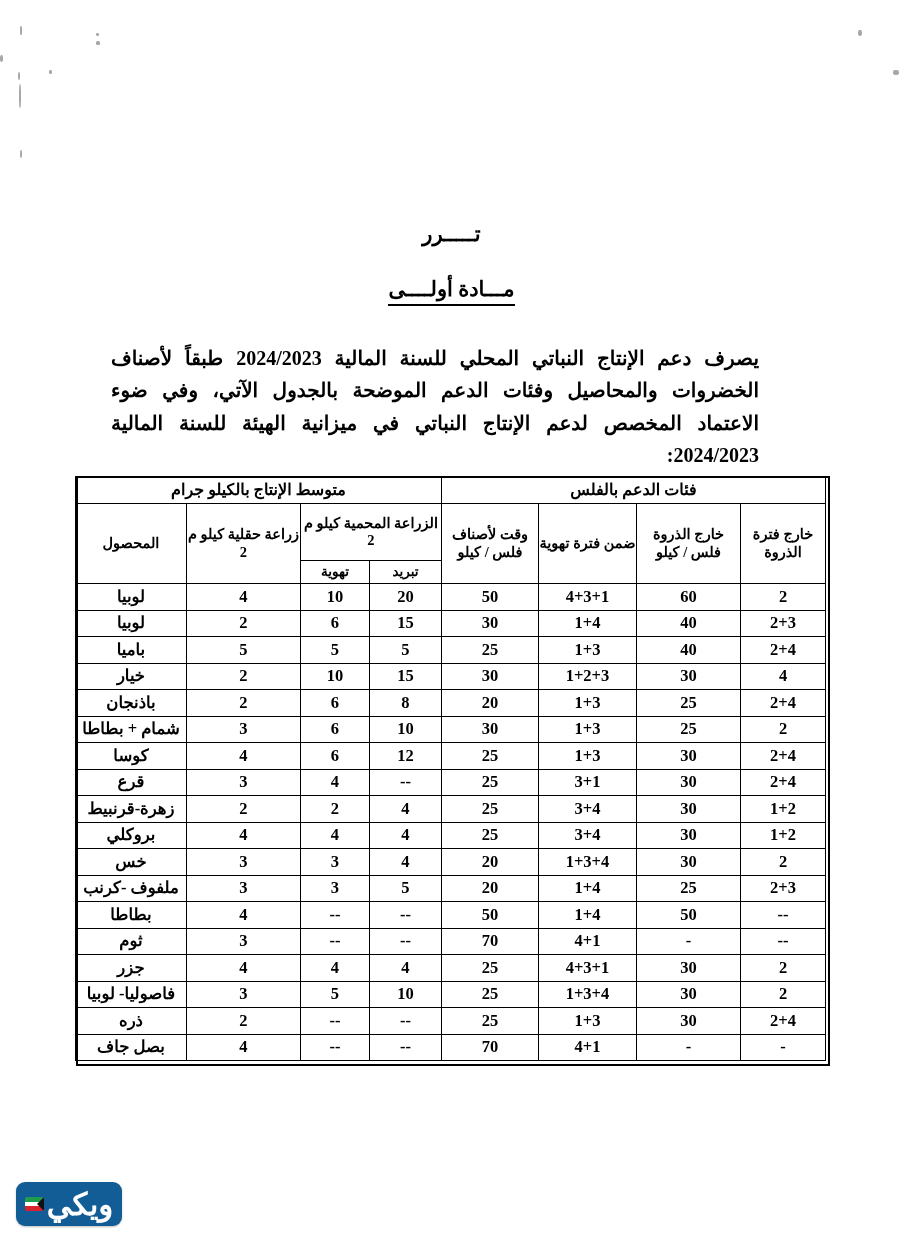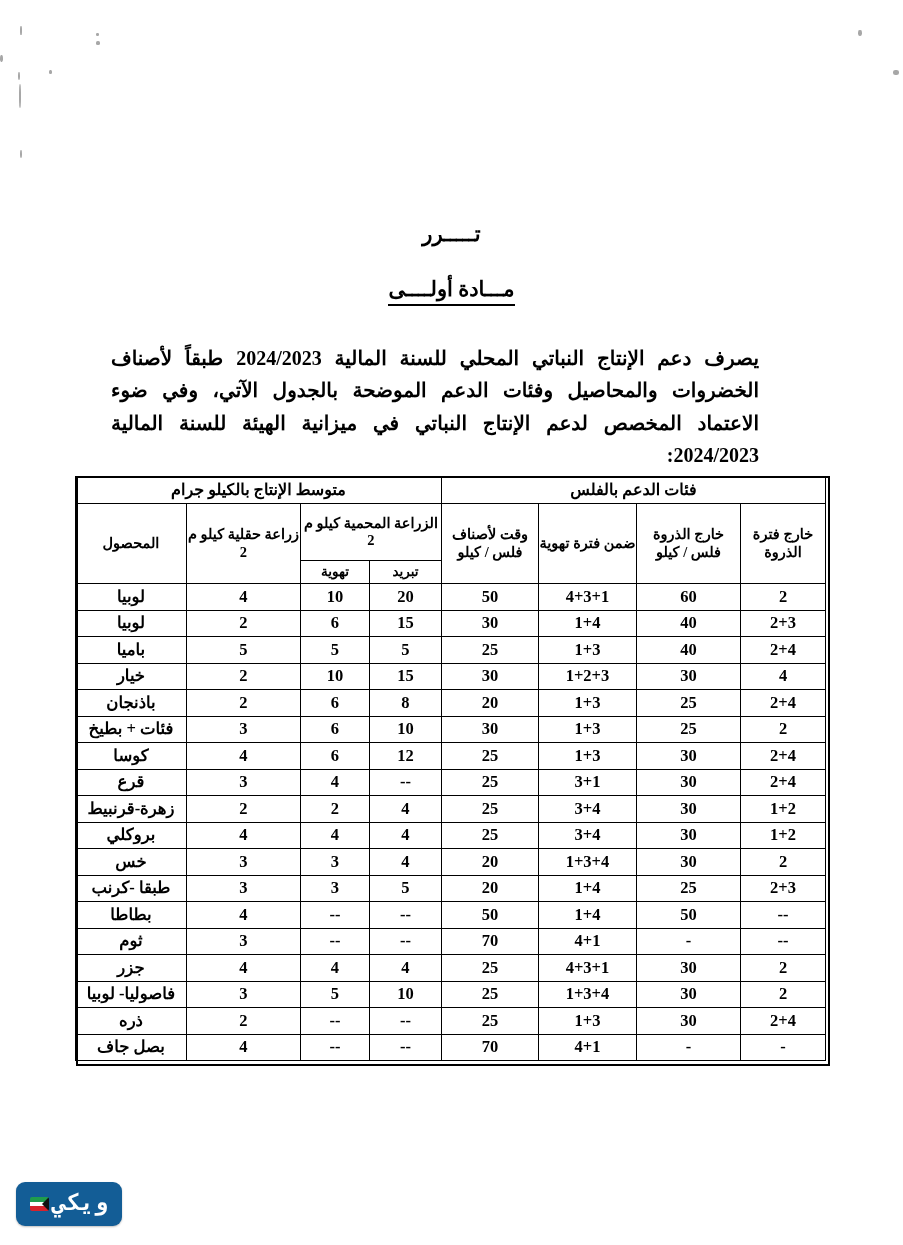--- a/index.html
+++ b/index.html
@@ -136,22 +136,22 @@
     border-radius: 9px;
     background: #135d96;
     display: flex;
     align-items: center;
     justify-content: center;
     gap: 3px;
     box-shadow: 0 1px 2px rgba(0,0,0,.25);
   }
   .wiki-badge .wk-text {
     color: #ffffff;
-    font-family: Liberation Mono, monospace;
-    font-size: 23px;
+    font-family: Liberation Sans, sans-serif;
+    font-size: 31px;
     font-weight: bold;
     line-height: 1;
     letter-spacing: -0.5px;
   }
   .wk-flag {
     width: 19px;
     height: 14px;
     border-radius: 2px;
     overflow: hidden;
     position: relative;
@@ -282,21 +282,21 @@
             <td class="crop">باذنجان</td>
           </tr>
           <tr>
             <td>2</td>
             <td>25</td>
             <td>1+3</td>
             <td>30</td>
             <td>10</td>
             <td>6</td>
             <td>3</td>
-            <td class="crop">فئات + بطيخ</td>
+            <td class="crop">شمام + بطاطا</td>
           </tr>
           <tr>
             <td>2+4</td>
             <td>30</td>
             <td>1+3</td>
             <td>25</td>
             <td>12</td>
             <td>6</td>
             <td>4</td>
             <td class="crop">كوسا</td>
@@ -342,21 +342,21 @@
             <td class="crop">خس</td>
           </tr>
           <tr>
             <td>2+3</td>
             <td>25</td>
             <td>1+4</td>
             <td>20</td>
             <td>5</td>
             <td>3</td>
             <td>3</td>
-            <td class="crop">طبقا -كرنب</td>
+            <td class="crop">ملفوف -كرنب</td>
           </tr>
           <tr>
             <td>--</td>
             <td>50</td>
             <td>1+4</td>
             <td>50</td>
             <td>--</td>
             <td>--</td>
             <td>4</td>
             <td class="crop">بطاطا</td>

